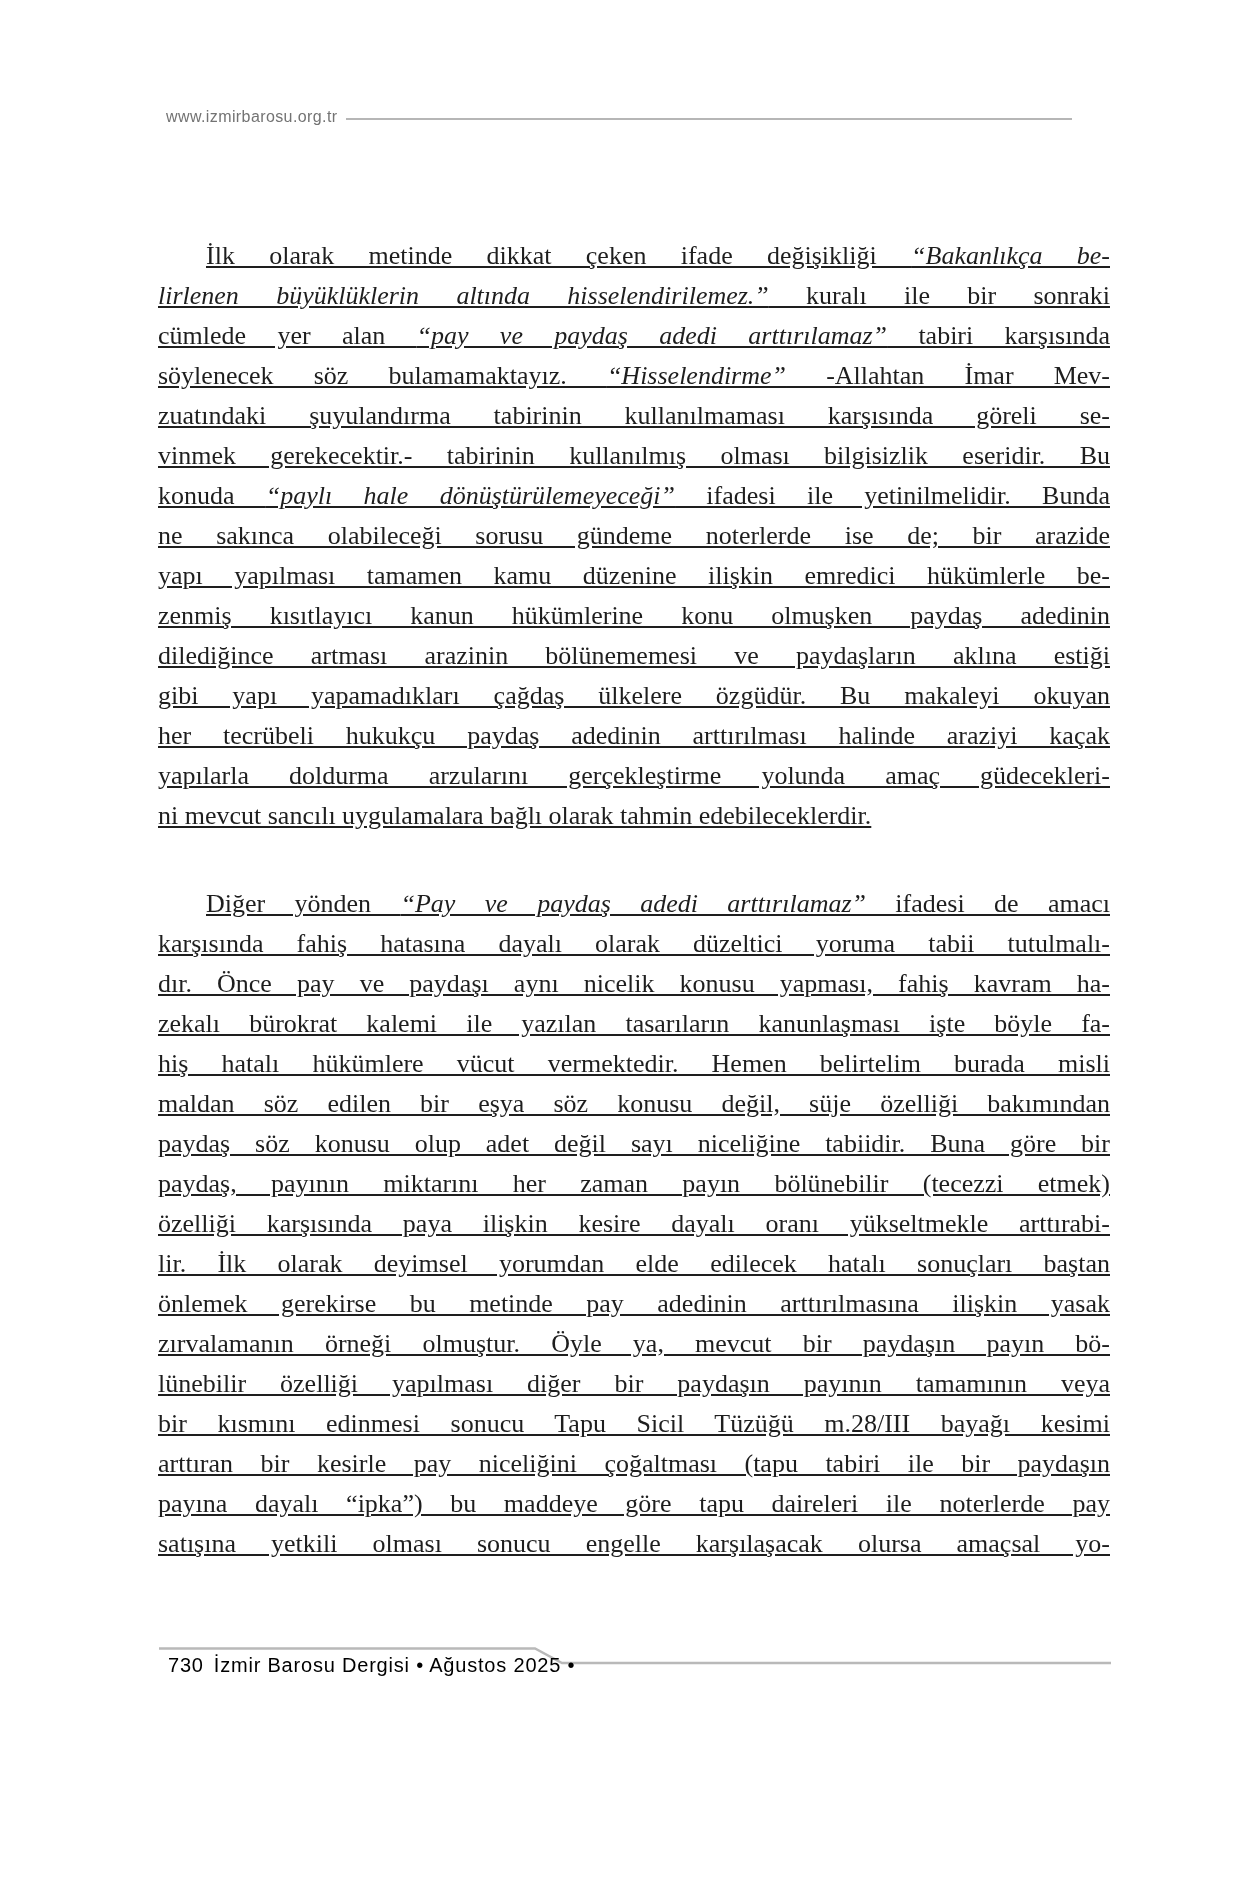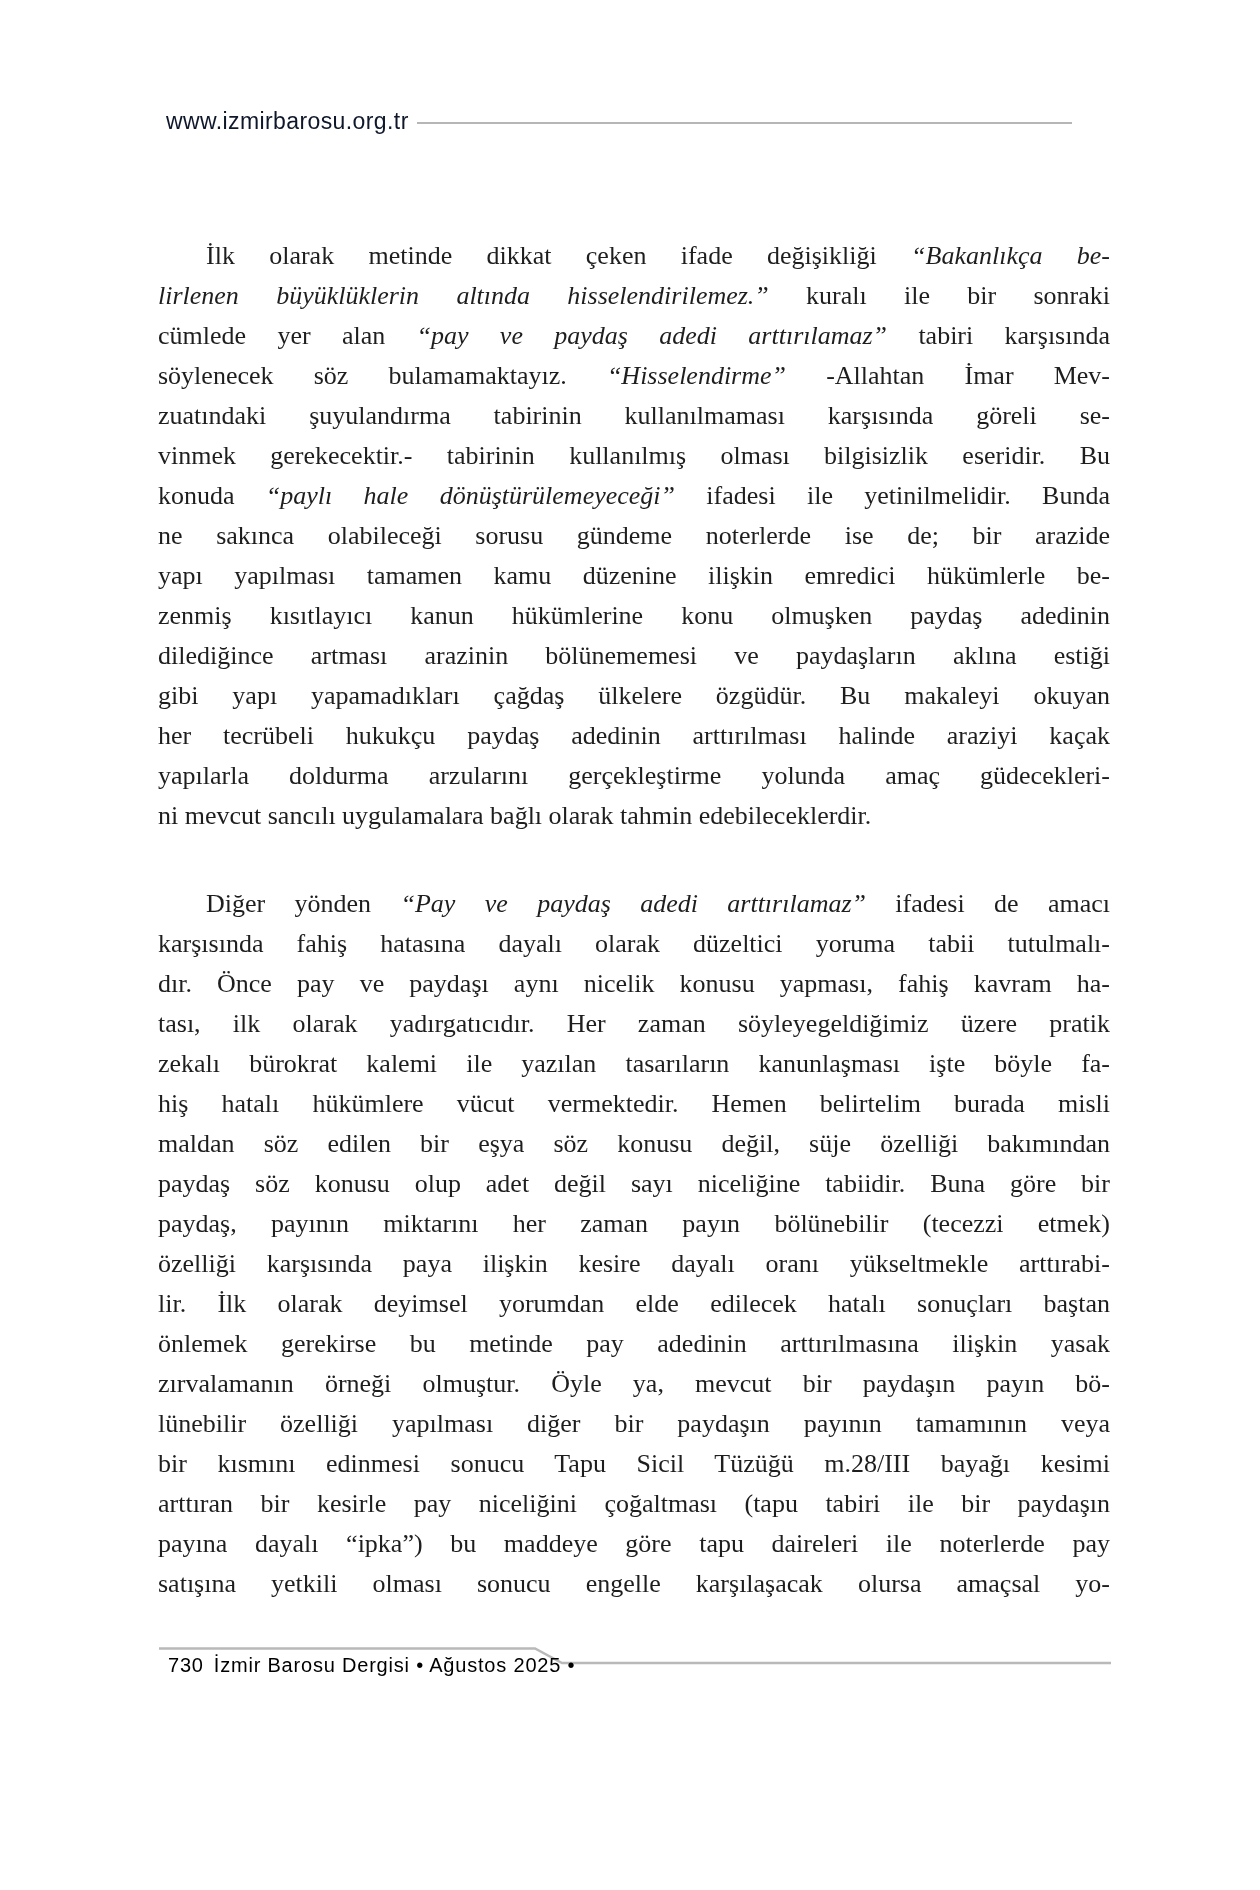--- a/index.html
+++ b/index.html
@@ -11,36 +11,36 @@
     overflow:hidden;
   }
 
   
   .header {
     position:absolute; left:166px; top:108px; width:906px;
     display:flex; align-items:center; column-gap:8px;
   }
   .header-url {
     font-family:"Liberation Sans", sans-serif;
-    font-size:23px; color:#0f172a; letter-spacing:0.4px;
+    font-size:16px; color:#737373; letter-spacing:0.4px;
     white-space:nowrap;
   }
   .header-rule {
     flex:1 1 auto; height:0;
     border-top:2.2px solid #b6b6b6;
     margin-top:3px;
   }
 
   
   .article {
     position:absolute; left:158px; top:236px; width:952px;
     color:#1e1e1e;
     font-size:26px; line-height:40px;
   }
-  .para { margin:0 0 48px 0; }
+  .para { margin:0 0 48px 0;text-decoration:underline; }
   .para:last-child { margin-bottom:0;margin-top:12px; }
   .line {
     text-align:justify;
     text-align-last:justify;
     text-justify:inter-word;
     min-height:40px;
   }
   .line.first { padding-left:48px; }
   .line.last  { text-align-last:left; }
   .seg.italic { font-style:italic; }
@@ -83,21 +83,20 @@
         <div class="line"><span class="seg">dilediğince artması arazinin bölünememesi ve paydaşların aklına estiği</span></div>
         <div class="line"><span class="seg">gibi yapı yapamadıkları çağdaş ülkelere özgüdür. Bu makaleyi okuyan</span></div>
         <div class="line"><span class="seg">her tecrübeli hukukçu paydaş adedinin arttırılması halinde araziyi kaçak</span></div>
         <div class="line"><span class="seg">yapılarla doldurma arzularını gerçekleştirme yolunda amaç güdecekleri-</span></div>
         <div class="line last"><span class="seg">ni mevcut sancılı uygulamalara bağlı olarak tahmin edebileceklerdir.</span></div>
       </div>
       <div class="para">
         <div class="line first"><span class="seg">Diğer yönden </span><span class="seg italic">“Pay ve paydaş adedi arttırılamaz”</span><span class="seg"> ifadesi de amacı</span></div>
         <div class="line"><span class="seg">karşısında fahiş hatasına dayalı olarak düzeltici yoruma tabii tutulmalı-</span></div>
         <div class="line"><span class="seg">dır. Önce pay ve paydaşı aynı nicelik konusu yapması, fahiş kavram ha-</span></div>
-        <div class="line"><span class="seg">tası, ilk olarak yadırgatıcıdır. Her zaman söyleyegeldiğimiz üzere pratik</span></div>
         <div class="line"><span class="seg">zekalı bürokrat kalemi ile yazılan tasarıların kanunlaşması işte böyle fa-</span></div>
         <div class="line"><span class="seg">hiş hatalı hükümlere vücut vermektedir. Hemen belirtelim burada misli</span></div>
         <div class="line"><span class="seg">maldan söz edilen bir eşya söz konusu değil, süje özelliği bakımından</span></div>
         <div class="line"><span class="seg">paydaş söz konusu olup adet değil sayı niceliğine tabiidir. Buna göre bir</span></div>
         <div class="line"><span class="seg">paydaş, payının miktarını her zaman payın bölünebilir (tecezzi etmek)</span></div>
         <div class="line"><span class="seg">özelliği karşısında paya ilişkin kesire dayalı oranı yükseltmekle arttırabi-</span></div>
         <div class="line"><span class="seg">lir. İlk olarak deyimsel yorumdan elde edilecek hatalı sonuçları baştan</span></div>
         <div class="line"><span class="seg">önlemek gerekirse bu metinde pay adedinin arttırılmasına ilişkin yasak</span></div>
         <div class="line"><span class="seg">zırvalamanın örneği olmuştur. Öyle ya, mevcut bir paydaşın payın bö-</span></div>
         <div class="line"><span class="seg">lünebilir özelliği yapılması diğer bir paydaşın payının tamamının veya</span></div>

